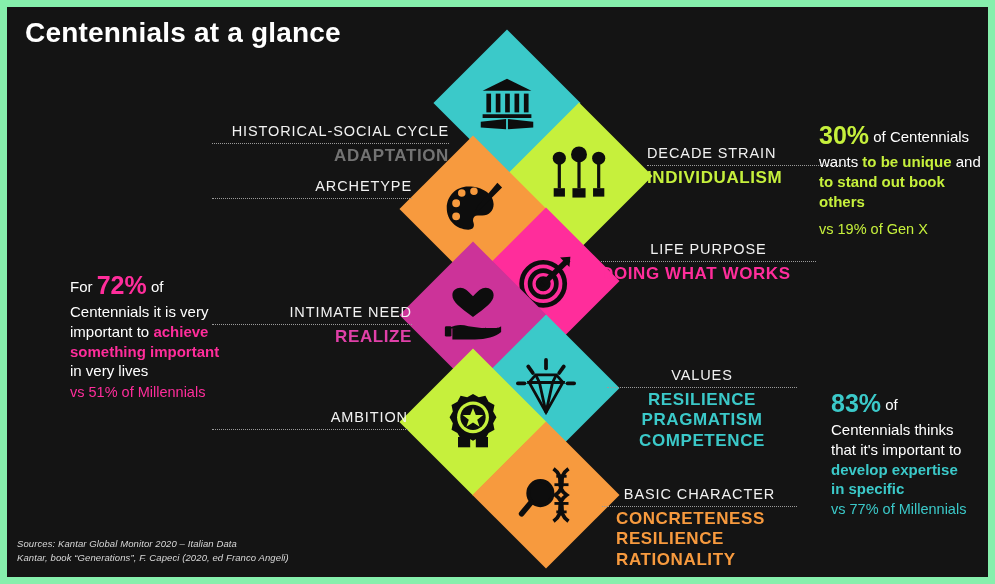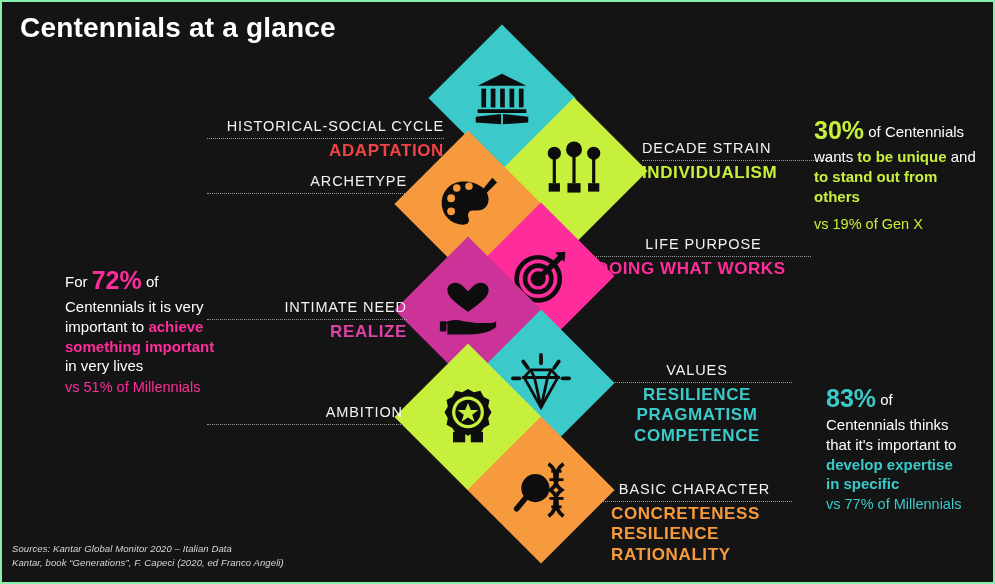--- a/index.html
+++ b/index.html
@@ -6,21 +6,21 @@
   body{
     font-family:"Liberation Sans", sans-serif;
     -webkit-font-smoothing:antialiased;
   }
   #slide{
     position:relative;
     width:995px;height:584px;
     background:#141414;
     overflow:hidden;
     box-sizing:border-box;
-    border:2px solid #86efac;
+    border:7px solid #86efac;
   }
 
   
   #title{
     position:absolute;left:18px;top:10px;
     font-size:28px;font-weight:bold;color:#ffffff;
     letter-spacing:.2px;white-space:nowrap;
   }
 
   
@@ -189,21 +189,21 @@
         <path d="M41 21 L56 21" stroke-width="3"></path>
         <path d="M41 41 L56 41" stroke-width="3"></path>
         <path d="M43 50 L54 50" stroke-width="3"></path>
       </svg>
     </span>
   </div>
 
   <div class="lbl right-al" style="left:205px;top:80px;width:237px;margin-top:36px;">
     <div class="cap">HISTORICAL-SOCIAL CYCLE</div>
     <div class="rule"></div>
-    <div class="val" style="color:#ef4444;">ADAPTATION</div>
+    <div class="val" style="color:#737373;">ADAPTATION</div>
   </div>
 
   <div class="lbl left-al" style="left:640px;top:138px;width:200px;">
     <div class="cap">DECADE STRAIN</div>
     <div class="rule"></div>
     <div class="val" style="color:#c6f03c;">INDIVIDUALISM</div>
   </div>
 
   <div class="lbl right-al" style="left:205px;top:171px;width:200px;">
     <div class="cap">ARCHETYPE</div>
@@ -256,21 +256,21 @@
     <div class="line vs" style="color:#ff2d9b;margin-top:2px;">vs 51% of Millennials</div>
   </div>
 
   <div class="stat" style="left:812px;top:112px;width:175px;">
     <div class="line body">
       <span class="big" style="font-size:25px;color:#c6f03c;vertical-align:-2px;">30%</span><span> of Centennials</span>
     </div>
     <div class="line body">
       <span>wants </span><span class="hl" style="color:#c6f03c;">to be unique</span><span> and</span>
     </div>
-    <div class="line body hl" style="color:#c6f03c;">to stand out from</div>
+    <div class="line body hl" style="color:#c6f03c;">to stand out book</div>
     <div class="line body hl" style="color:#c6f03c;">others</div>
     <div class="line vs" style="color:#c6f03c;margin-top:9px;">vs 19% of Gen X</div>
   </div>
 
   <div class="stat" style="left:824px;top:380px;width:172px;">
     <div class="line body">
       <span class="big" style="font-size:25px;color:#3bc9c9;vertical-align:-2px;">83%</span><span> of</span>
     </div>
     <div class="line body">Centennials thinks</div>
     <div class="line body">that it's important to</div>

